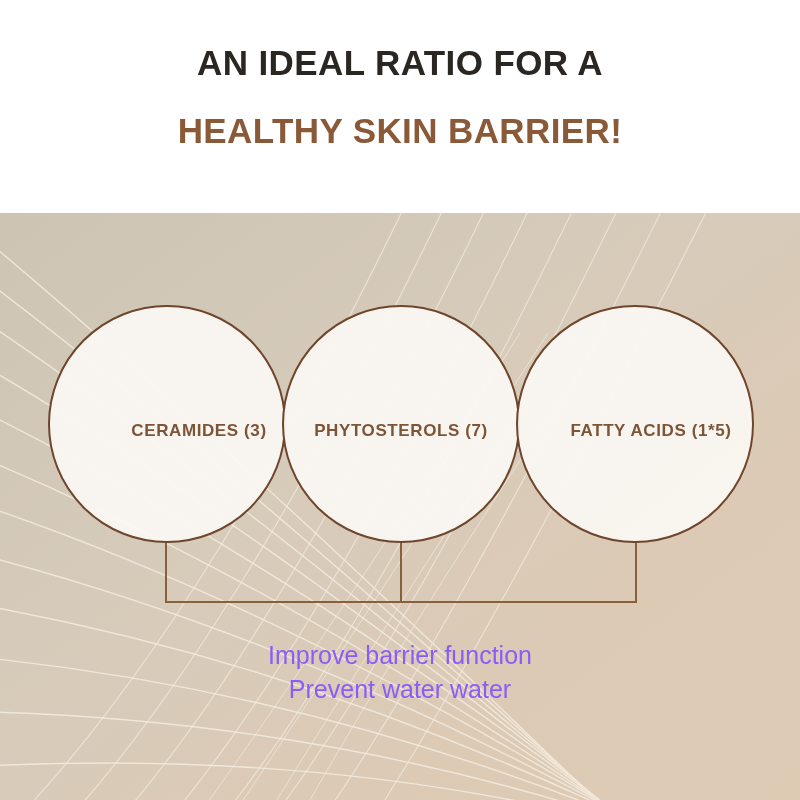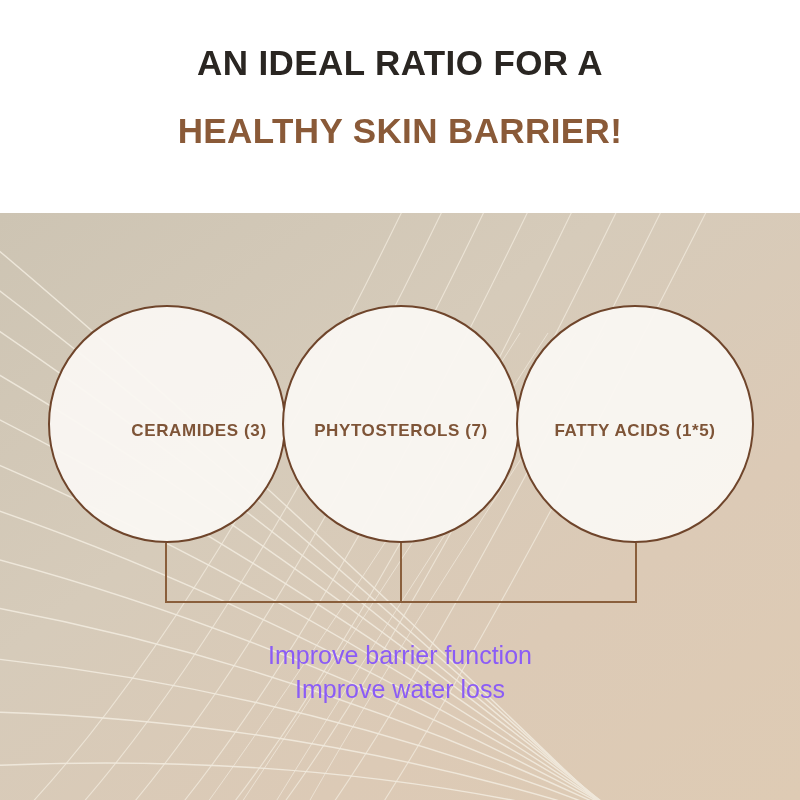--- a/index.html
+++ b/index.html
@@ -60,21 +60,21 @@
     z-index:30;
     font-weight:bold;
     font-size:17px;
     letter-spacing:0.6px;
     color:#7e5437;
     white-space:nowrap;
     transform:translate(-50%,-50%);
   }
   .label-1{ left:167px; top:431px;margin-left:32px; }
   .label-2{ left:401px; top:431px; }
-  .label-3{ left:635px; top:431px; }
+  .label-3{ left:651px; top:431px; }
 
   
   .caption{
     position:absolute;
     left:0;top:638px;width:800px;
     z-index:30;
     text-align:center;
     color:#8b5cf6;
     font-size:25px;
     line-height:1.37;
@@ -154,16 +154,16 @@
     <div class="headline headline-1">AN IDEAL RATIO FOR A</div>
     <div class="headline headline-2">HEALTHY SKIN BARRIER!</div>
   </div>
 
   <div class="label label-1">CERAMIDES (3)</div>
   <div class="label label-2">PHYTOSTEROLS (7)</div>
   <div class="label label-3">FATTY ACIDS (1*5)</div>
 
   <div class="caption">
     <div>Improve barrier function</div>
-    <div>Improve water loss</div>
+    <div>Prevent water water</div>
   </div>
 
 </div>
 
 </body></html>

